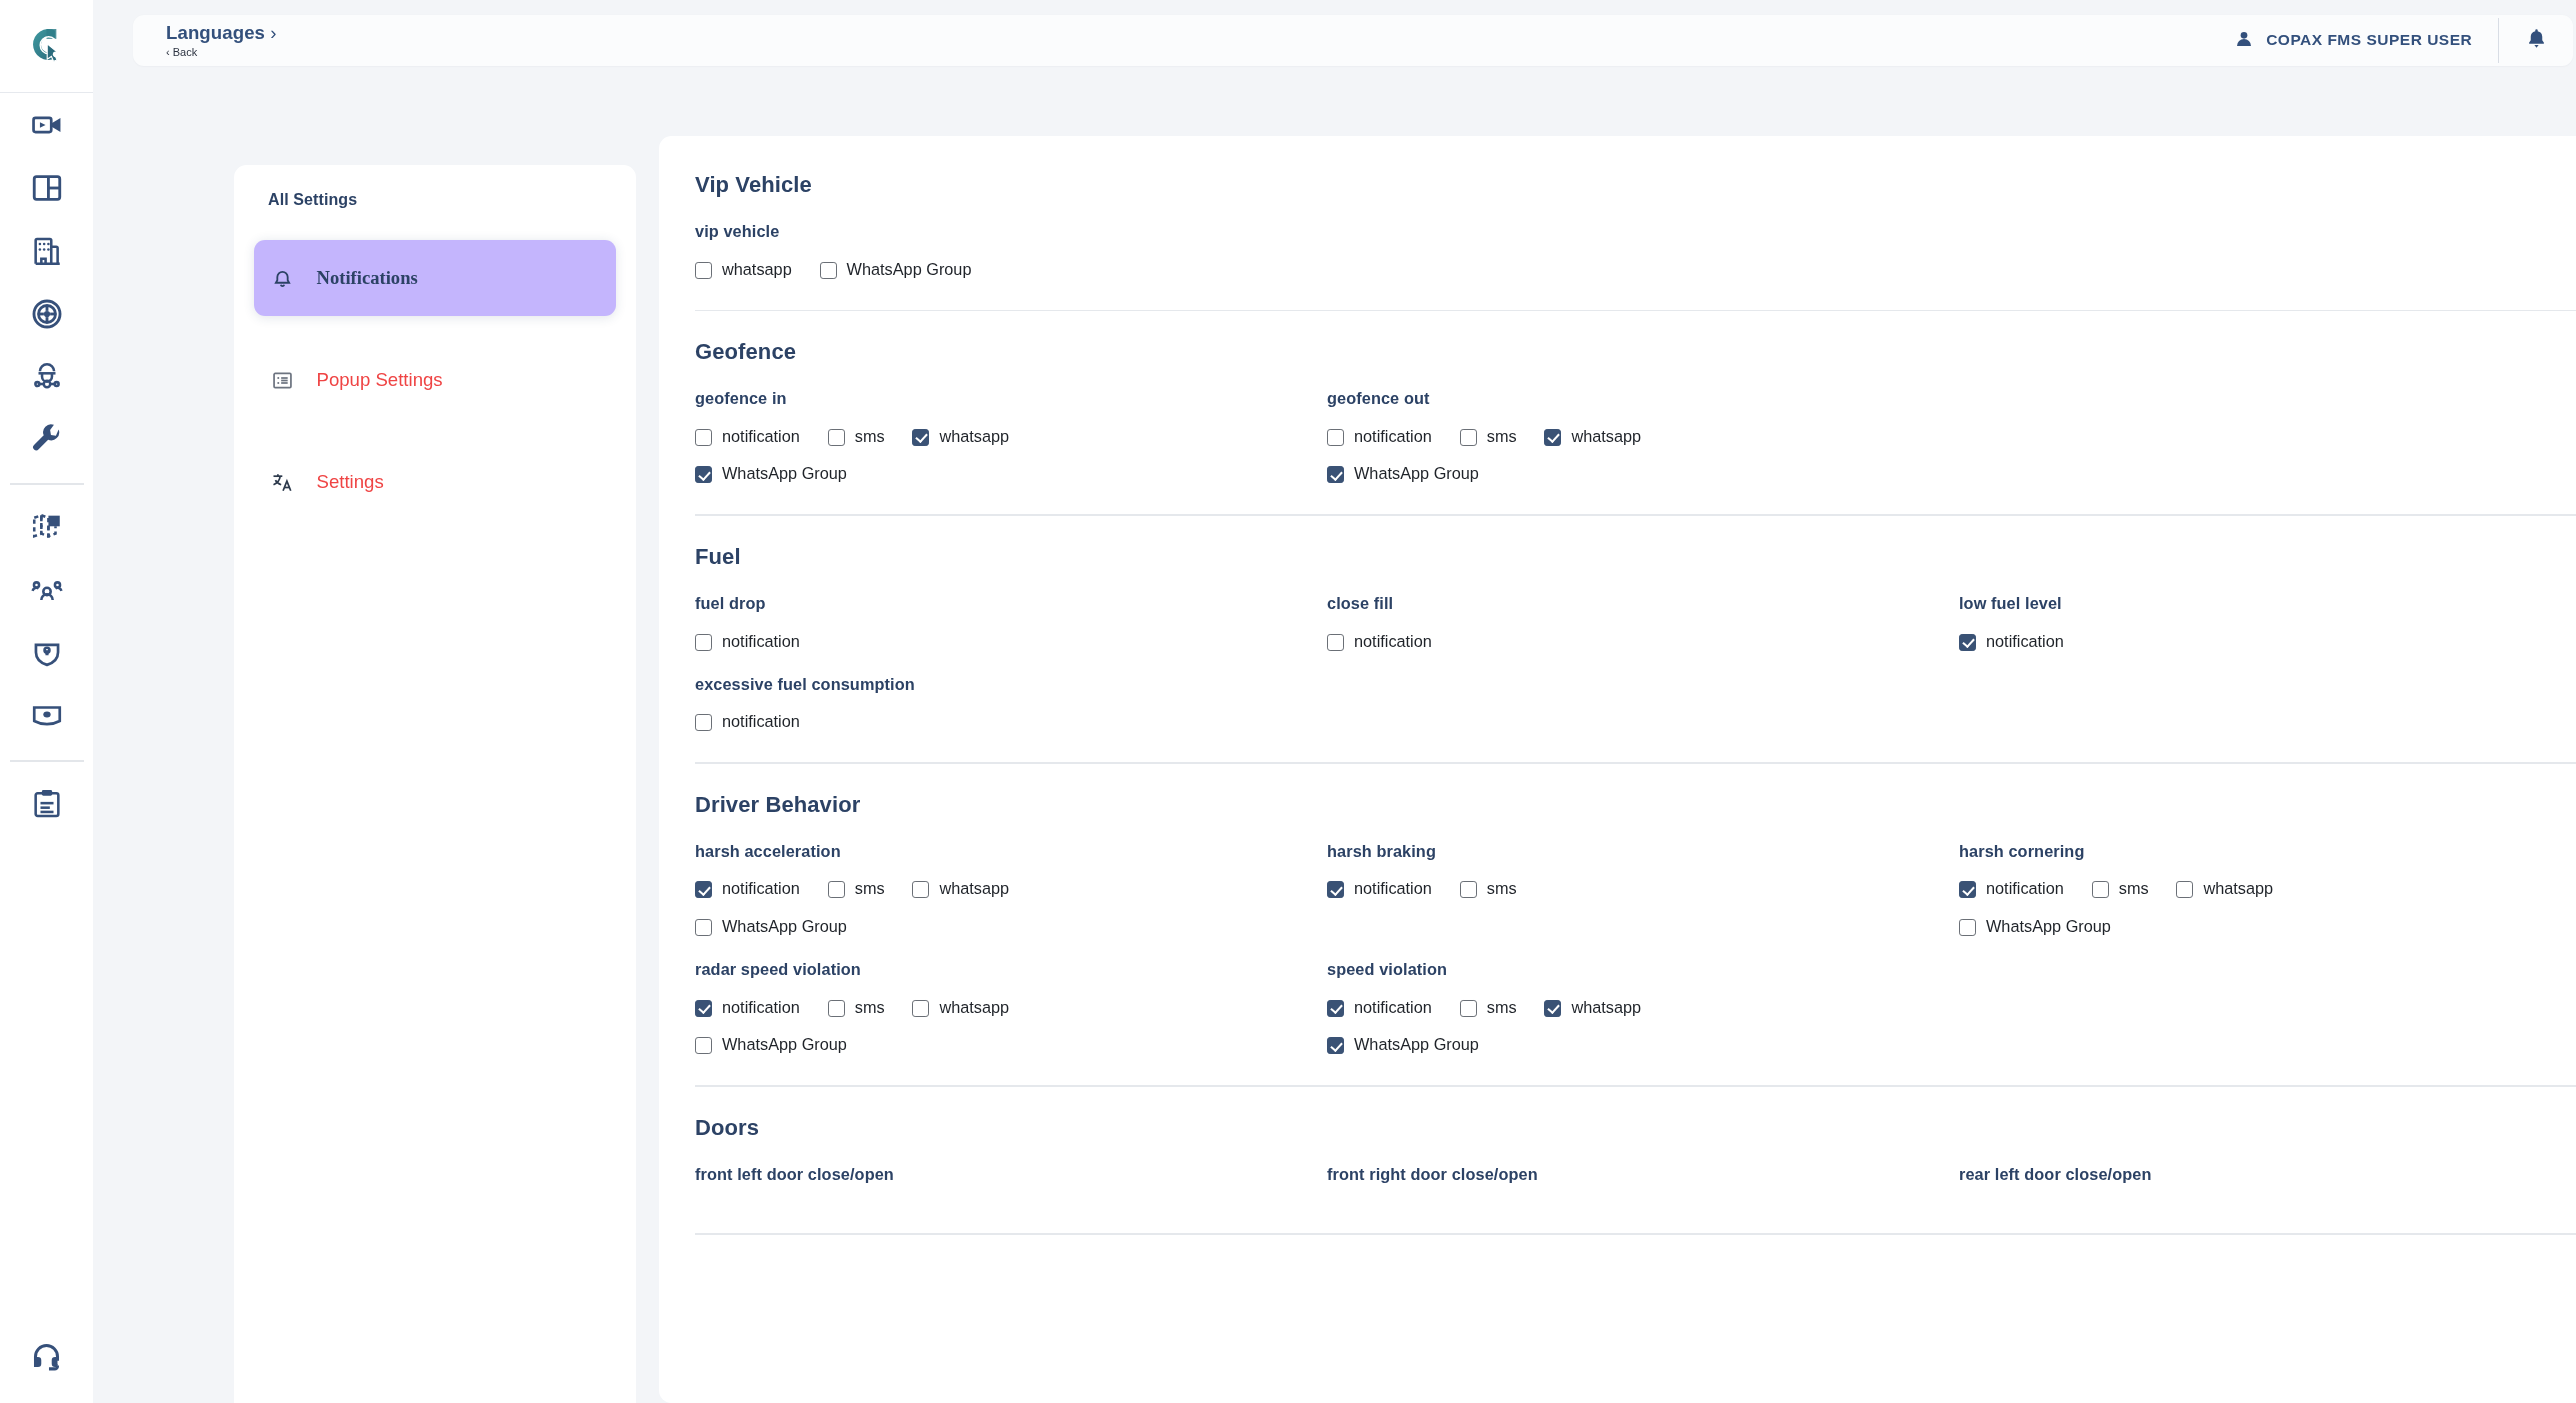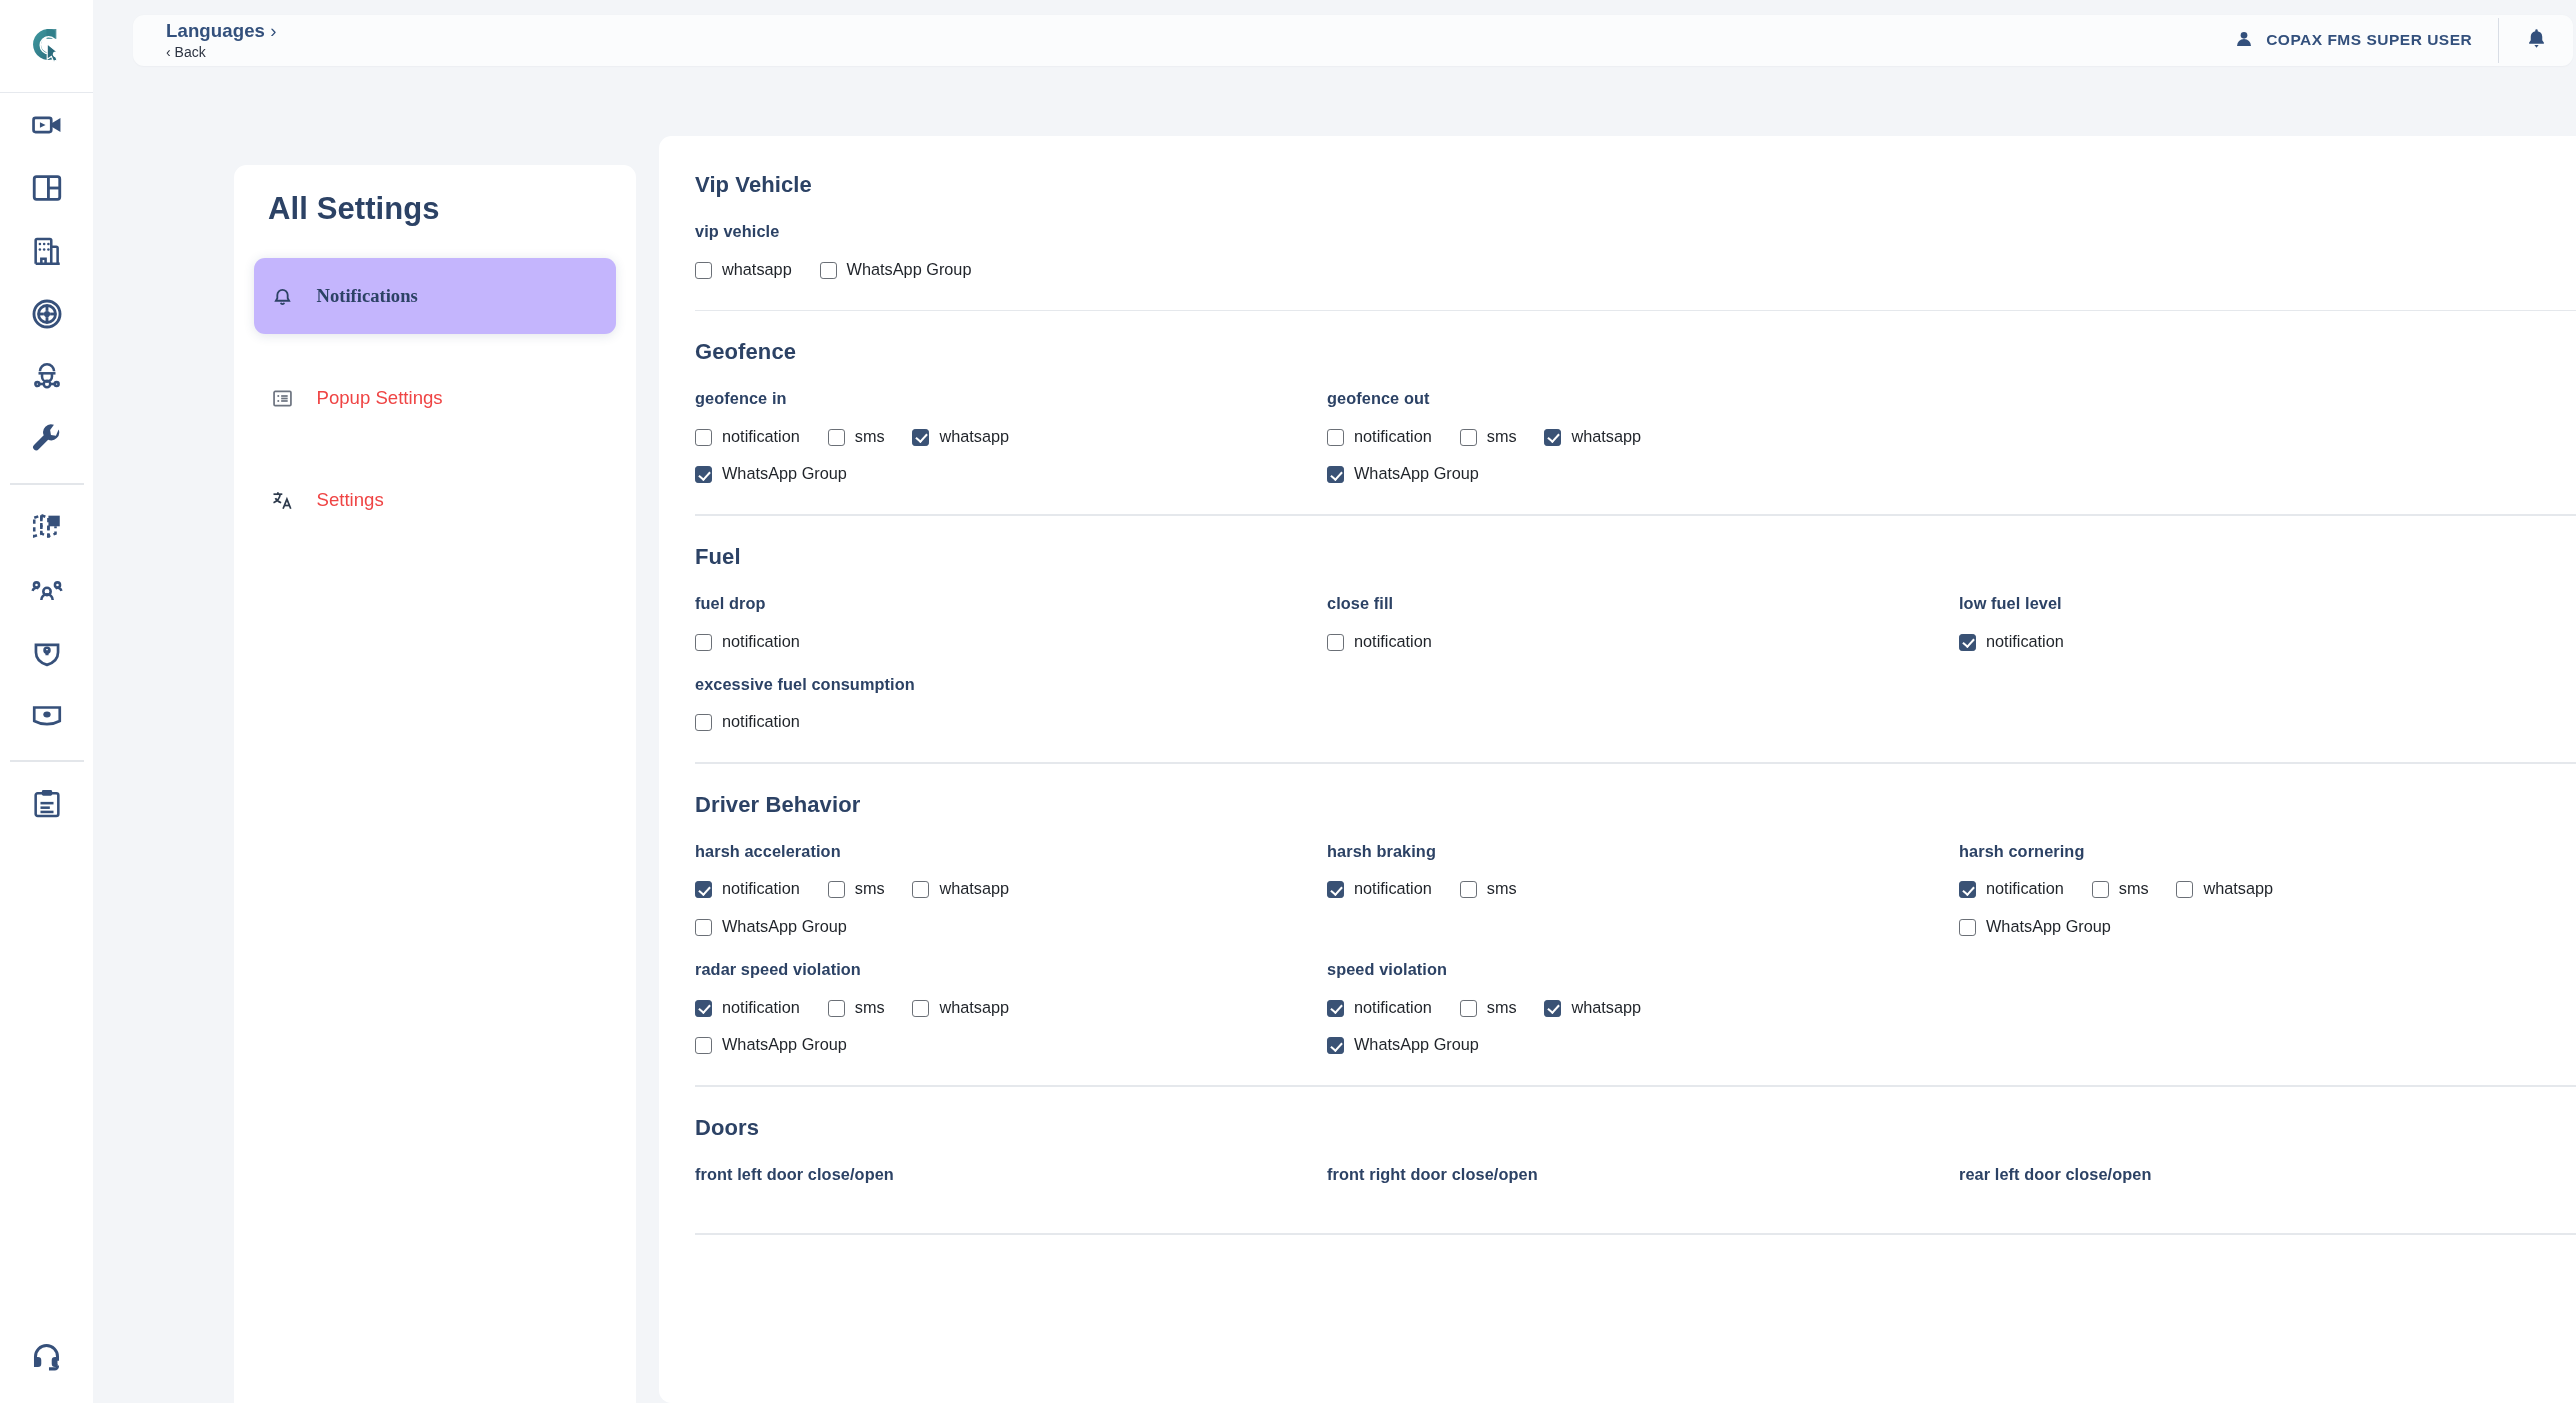--- a/index.html
+++ b/index.html
@@ -52,21 +52,21 @@
     padding: 0 0 0 33px;
     box-shadow: 0 0.8px 1.6px rgba(20,30,50,.03);
   }
   .crumbwrap { display: flex; flex-direction: column; justify-content: center; gap: 2.3px; }
   .crumb {
     font-size: 18.6px; font-weight: 700; color: #33507c; letter-spacing: 0.1px;
     cursor: pointer; white-space: nowrap;
   }
   .crumb .chev { font-weight: 400; color:#33507c; }
   .backlink {
-    font-size: 14px; color: #2d3442; cursor: pointer; white-space: nowrap;
+    font-size: 11px; color: #2d3442; cursor: pointer; white-space: nowrap;
   }
   .headright { display: flex; align-items: center; height: 51px; }
   .userbox {
     display: flex; align-items: center; gap: 12.4px;
     padding-right: 26px; cursor: pointer;
   }
   .userbox svg { width: 20px; height: 20px; }
   .username {
     font-size: 15.5px; color: #33507c; font-weight: 700; letter-spacing: 0.5px;
     white-space: nowrap;
@@ -77,21 +77,21 @@
 
   
   #settingspanel {
     position: absolute; left: 141px; top: 165px;
     width: 402px; height: 1238px;
     background: #ffffff;
     border-top-left-radius: 12.4px; border-top-right-radius: 12.4px;
     padding: 26px 20px 0 20px;
   }
   #settingspanel h2 {
-    font-size: 31px; font-weight: 700; color: #2c4265;
+    font-size: 16px; font-weight: 700; color: #2c4265;
     padding-left: 14px; margin-bottom: 31px; letter-spacing:0.1px;
   }
   .setitem {
     display: flex; align-items: center; gap: 22px;
     height: 76px; padding-left: 15.5px;
     border-radius: 11px; cursor: pointer;
   }
   .setitem.active {
     background: #c4b5fd;
     box-shadow: 0 1.6px 11px rgba(40,60,100,.13);

